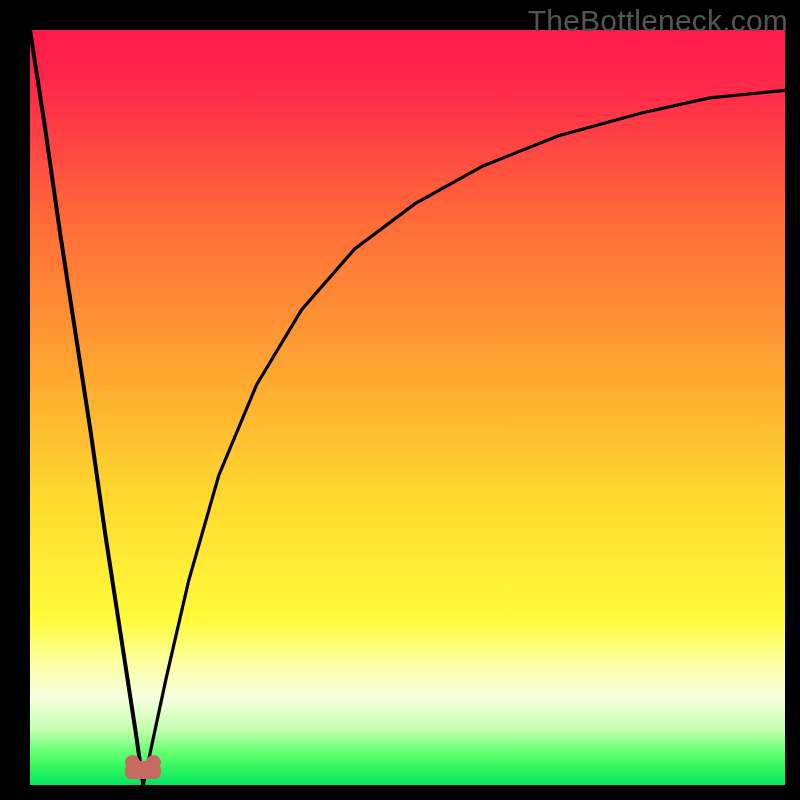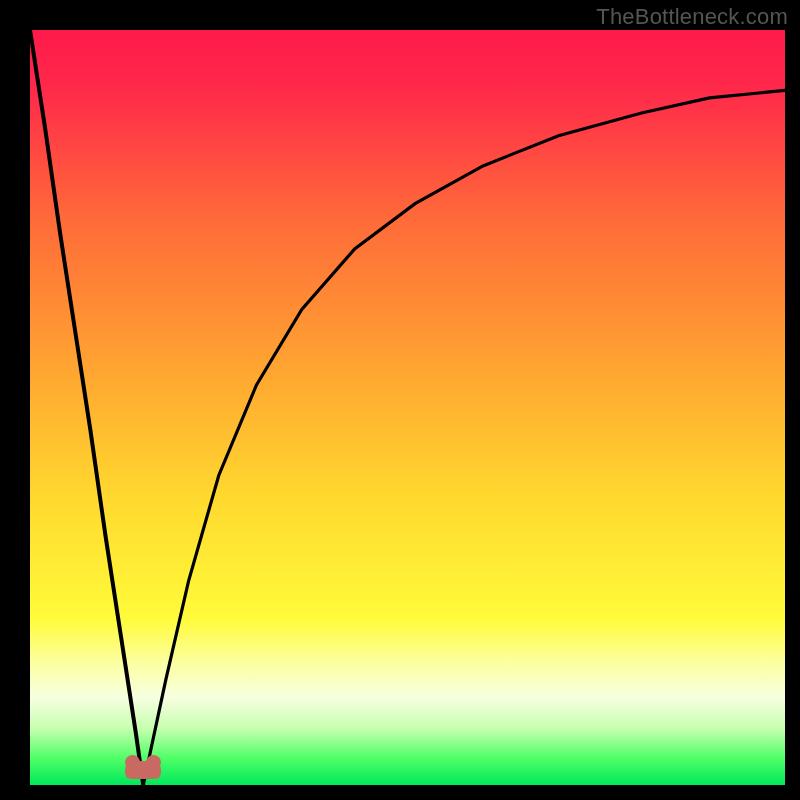--- a/index.html
+++ b/index.html
@@ -9,21 +9,21 @@
     background: #000;
     position: relative;
     font-family: Arial, sans-serif;
     overflow: hidden;
   }
   .watermark {
     position: absolute;
     top: 4px;
     right: 12px;
     color: #555;
-    font-size: 22px;
+    font-size: 30px;
     font-weight: 500;
     z-index: 5;
     letter-spacing: 0.2px;
   }
   .plot-frame {
     position: absolute;
     left: 30px;
     top: 30px;
     width: 755px;
     height: 755px;

